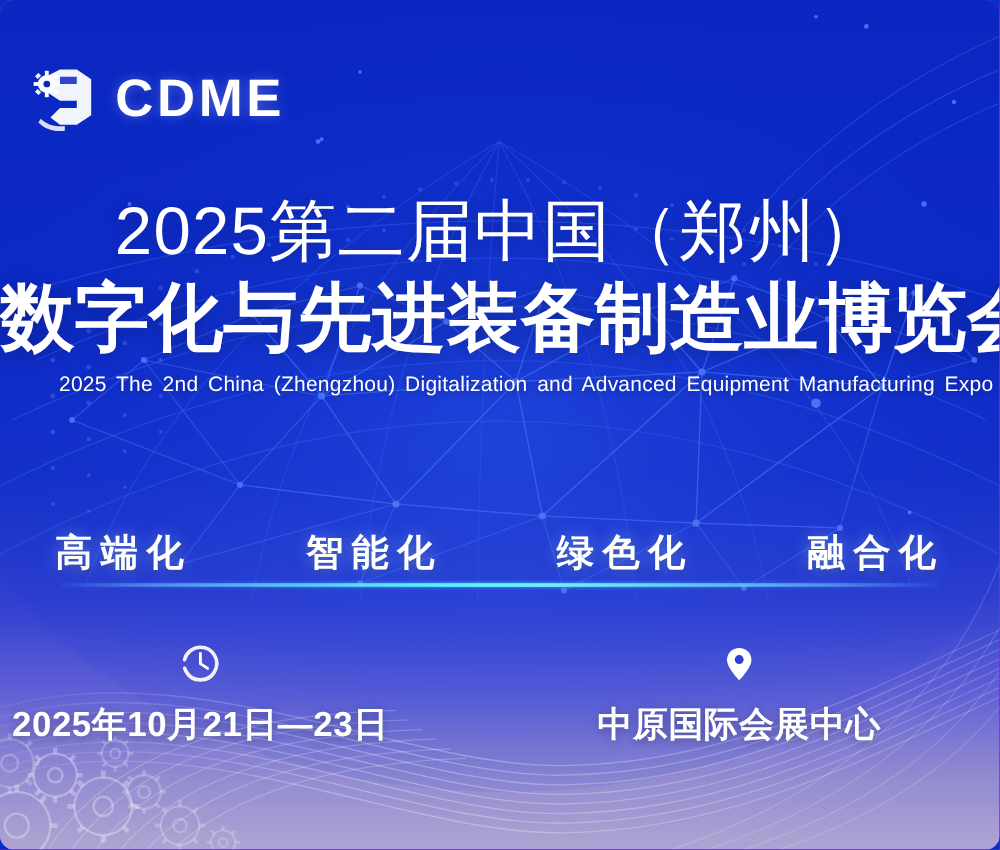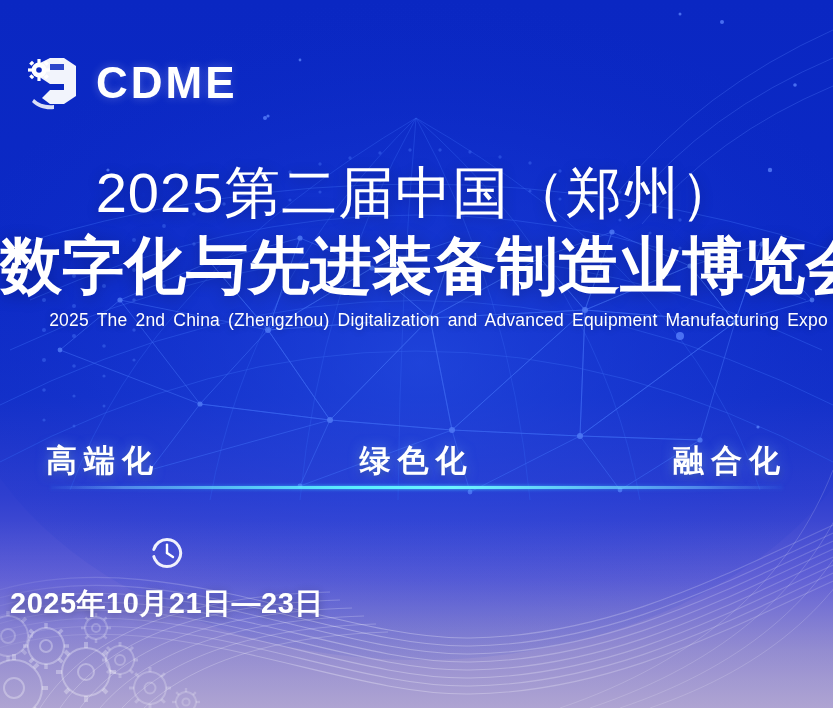--- a/index.html
+++ b/index.html
@@ -3,20 +3,21 @@
 <meta charset="utf-8">
 <style>
   html,body{margin:0;padding:0;background:#0a2bc4;}
   *{box-sizing:border-box;}
   #poster{
     position:relative;
     width:833px;height:708px;
     overflow:hidden;
     font-family:"Liberation Sans","DejaVu Sans",sans-serif;
     background:#d946ef;
+    border-radius:12px;
   }
   
   .bg-base{
     position:absolute;inset:0;
     background:linear-gradient(180deg,
        #0a27c2 0%,
        #0c2ac6 40%,
        #1330c8 56%,
        #2f3fcf 70%,
        #5a5ad6 82%,
@@ -480,36 +481,44 @@
   </div>
 
   <div class="title-block">
     <div class="title-cn1">2025第二届中国（郑州）</div>
     <div class="title-cn2">数字化与先进装备制造业博览会</div>
     <div class="title-en">2025 The 2nd  China  (Zhengzhou) Digitalization  and  Advanced  Equipment  Manufacturing  Expo</div>
   </div>
 
   <div class="keywords">
     <div class="kw">高端化</div>
+    <div class="kw">智能化</div>
     <div class="kw">绿色化</div>
     <div class="kw">融合化</div>
   </div>
 
   <div class="divider-wrap">
     <div class="divider-glow"></div>
     <div class="divider-line"></div>
   </div>
 
   <div class="info-row">
 
     <div class="info-item info-date">
       <svg class="info-icon" viewBox="0 0 34 34" aria-hidden="true">
         <path d="M17 3.4 a13.6 13.6 0 1 1 -0.01 0 Z" fill="none" stroke="#ffffff" stroke-width="3" stroke-opacity=".92" stroke-dasharray="60 7" stroke-linecap="round"></path>
         <path d="M17 17 L17 8.6" stroke="#ffffff" stroke-width="2.4" stroke-linecap="round"></path>
         <path d="M17 17 L23 21" stroke="#ffffff" stroke-width="2.4" stroke-linecap="round"></path>
       </svg>
       <div class="info-text">2025年10月21日—23日</div>
     </div>
 
+    <div class="info-item info-venue">
+      <svg class="info-icon" viewBox="0 0 34 34" aria-hidden="true">
+        <path d="M17 4 C 11.2 4 6.8 8.4 6.8 14.1 C 6.8 20.6 17 31 17 31 C 17 31 27.2 20.6 27.2 14.1 C 27.2 8.4 22.8 4 17 4 Z" fill="#ffffff"></path>
+        <circle cx="17" cy="13.6" r="3.7" fill="#2b3fd0"></circle>
+      </svg>
+      <div class="info-text">中原国际会展中心</div>
+    </div>
 
   </div>
 
 </div>
 
 </body></html>

